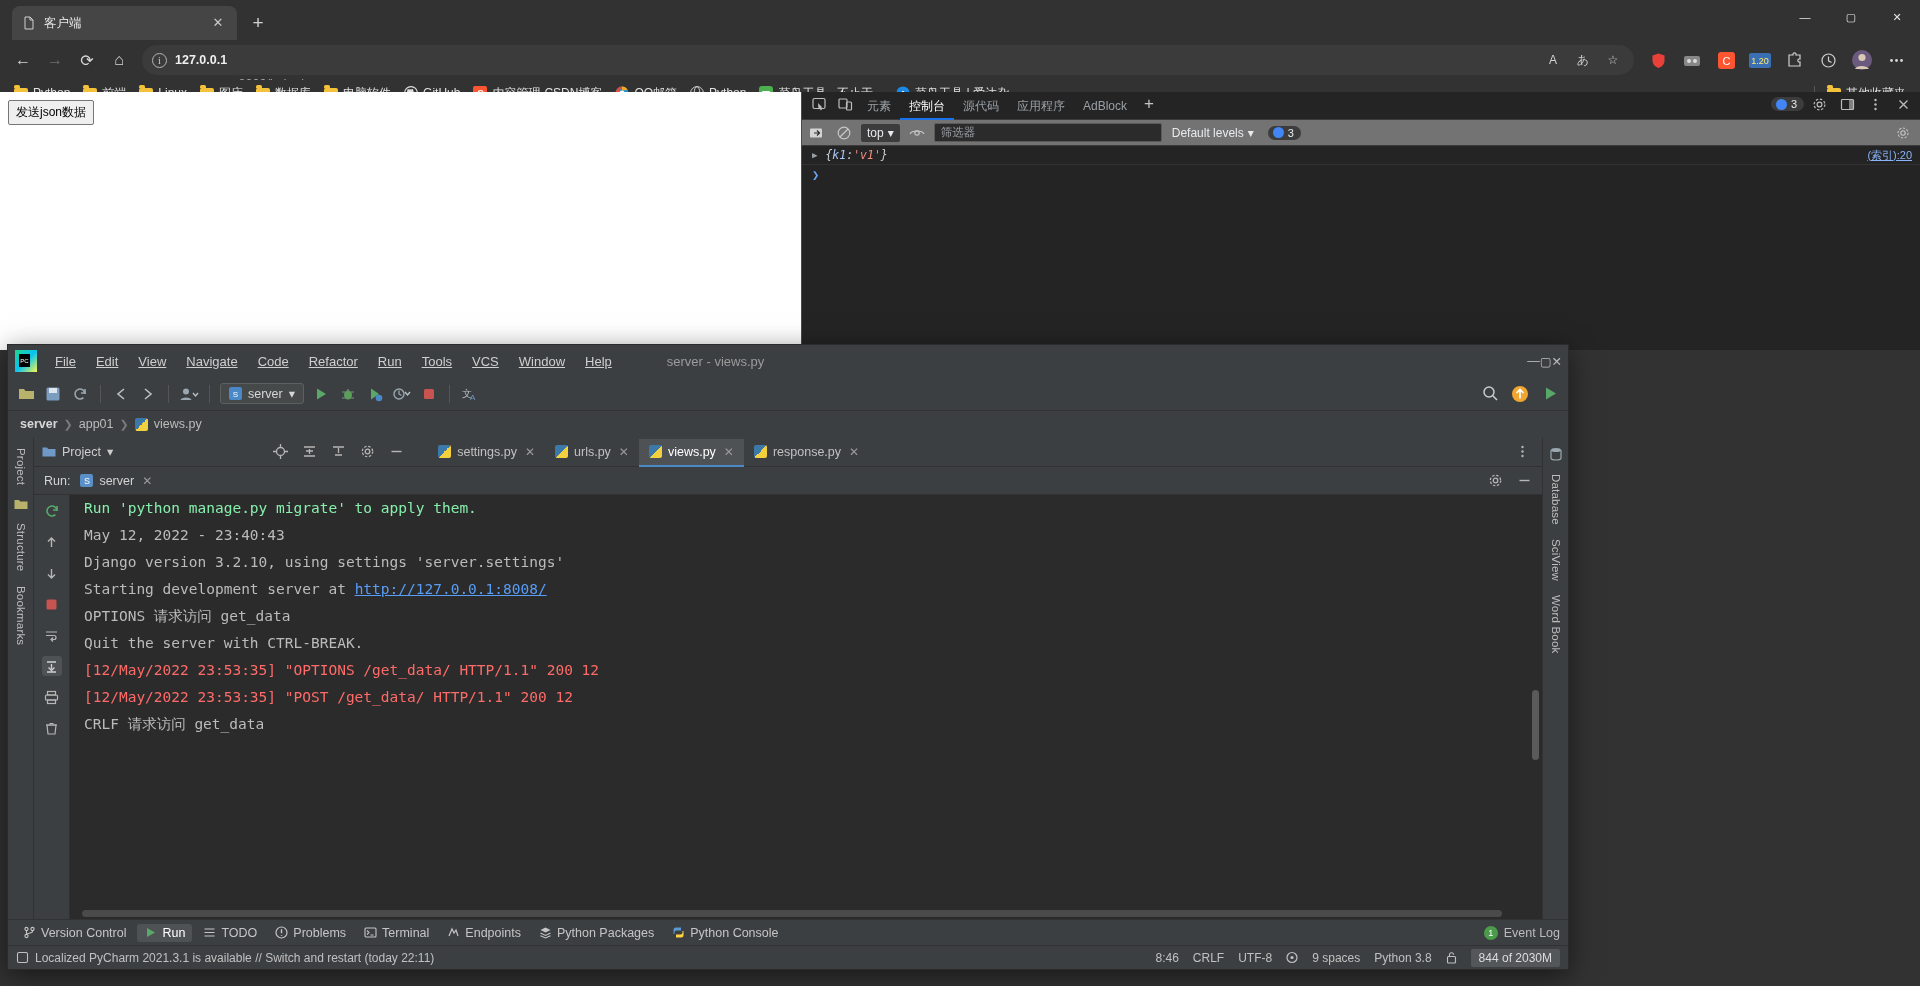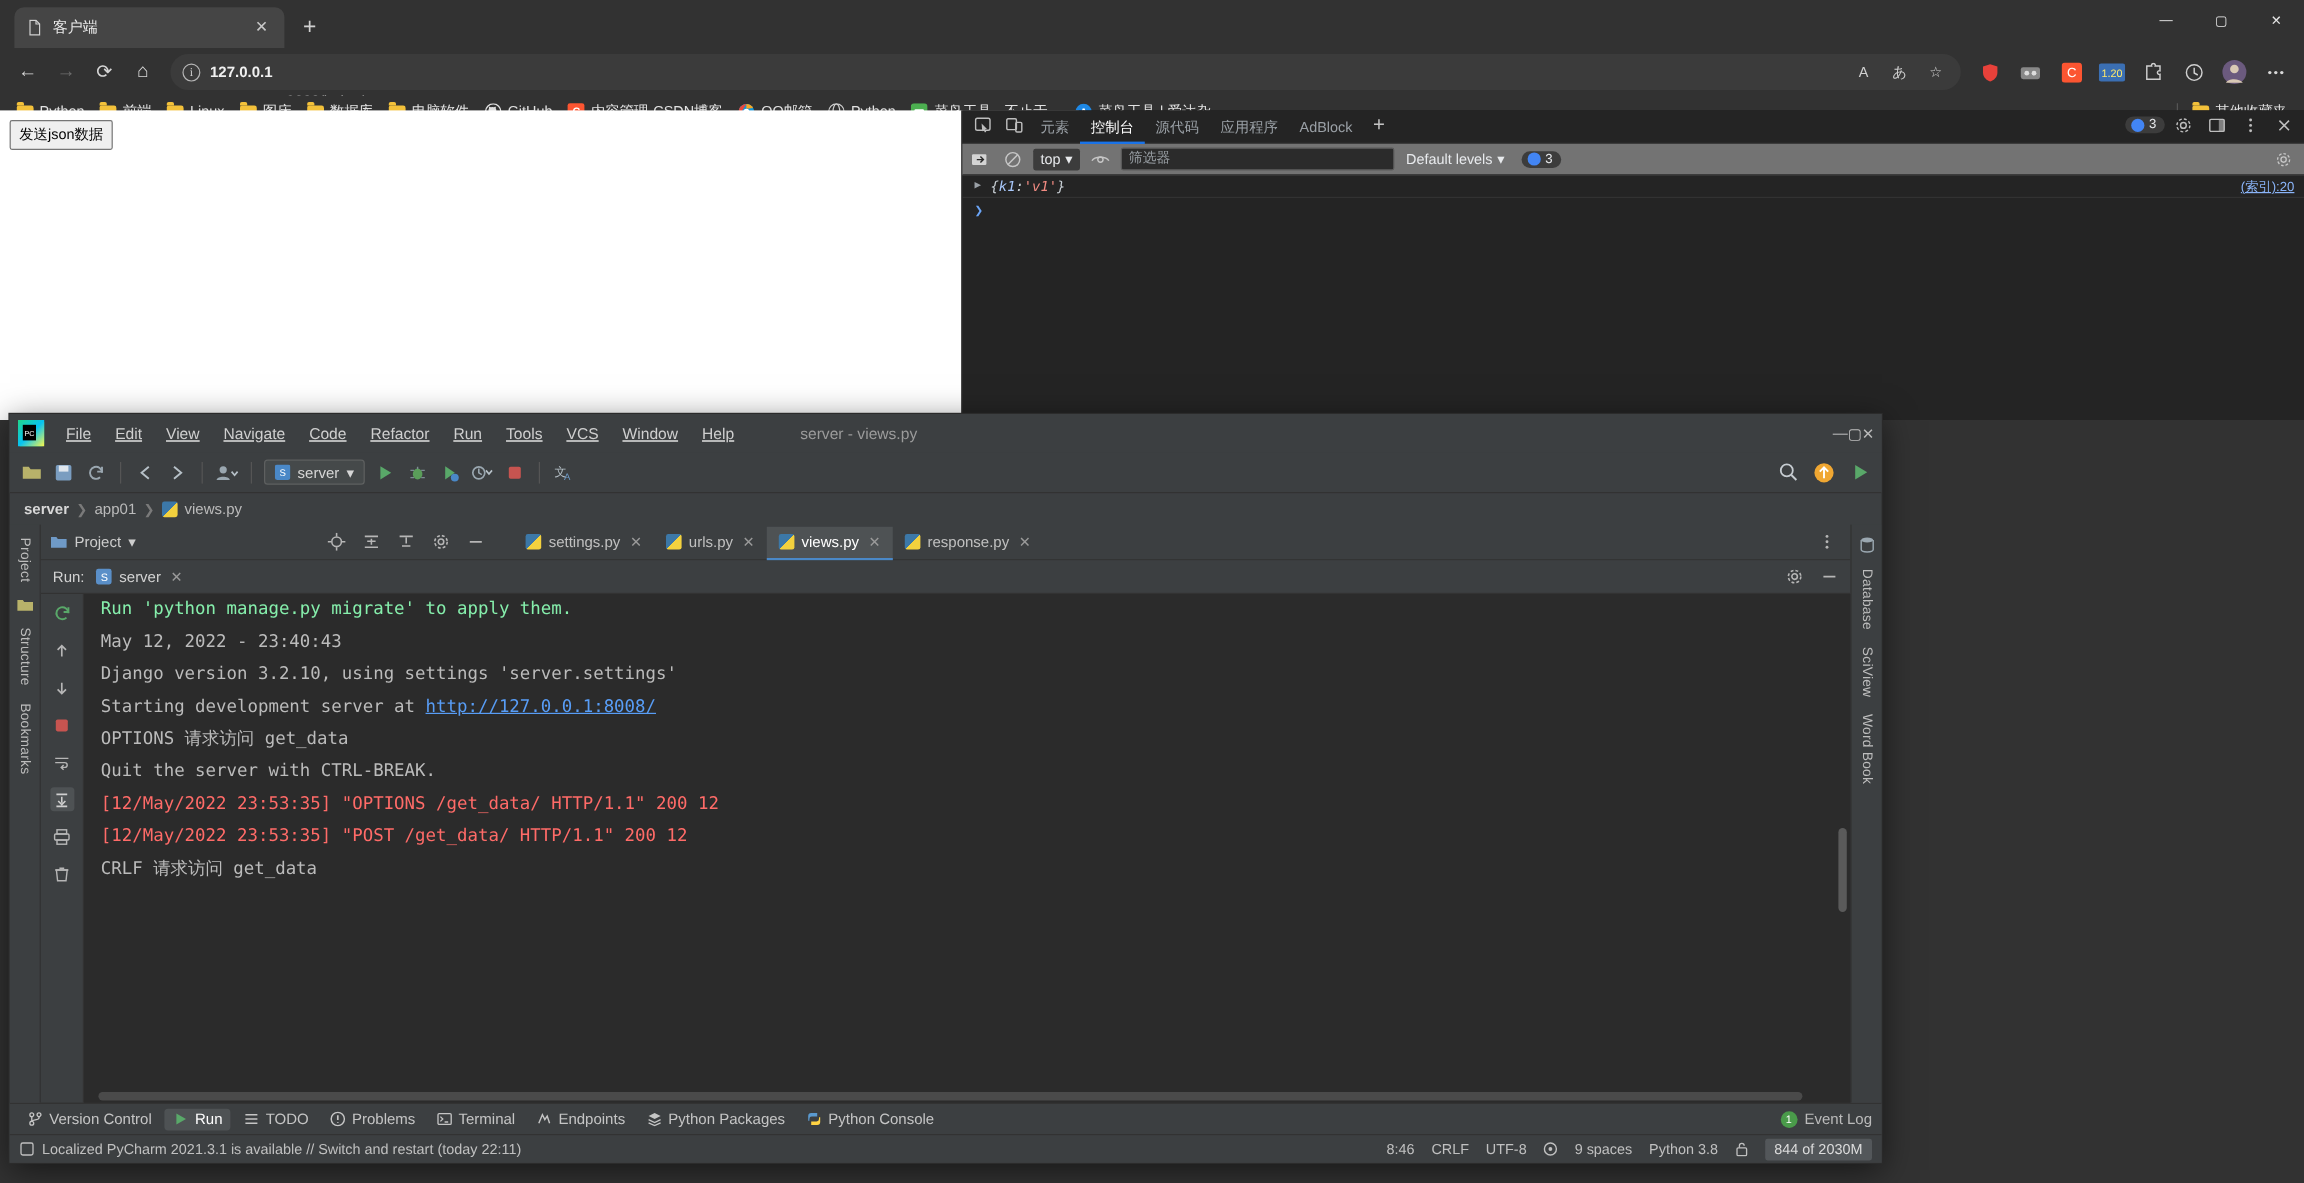--- a/index.html
+++ b/index.html
@@ -94,21 +94,21 @@
 
   
   .pycharm {
     position: absolute; left: 8px; top: 345px; width: 1560px; height: 624px;
     background: #3c3f41; color: #bbbbbb; font-size: 12.5px;
     box-shadow: 0 0 0 1px #2b2b2b, 0 6px 26px rgba(0,0,0,.55);
     display: flex; flex-direction: column;
   }
   .pc-menubar { height: 32px; display: flex; align-items: center; padding: 0 6px; gap: 2px; background: #3c3f41; }
   .pc-logo { width: 24px; height: 24px; margin-right: 6px; display:flex; align-items:center; justify-content:center; }
-  .pc-menu { padding: 3px 9px; font-size: 13px; color: #cfcfcf; border-radius: 3px; text-decoration: underline; }
+  .pc-menu { padding: 3px 9px; font-size: 13px; color: #cfcfcf; border-radius: 3px; }
   .pc-menu u { text-decoration: underline; }
   .pc-title { margin-left: 44px; color: #9b9b9b; font-size: 13px; }
   .pc-wctl { margin-left: auto; display: flex; }
 
   .pc-toolbar { height: 34px; display: flex; align-items: center; padding: 0 8px; gap: 7px; background: #3c3f41; border-bottom: 1px solid #323232; }
   .tb-ico { width: 20px; height: 20px; display: flex; align-items: center; justify-content: center; }
   .tb-sep { width: 1px; height: 18px; background: #555; margin: 0 3px; }
   .runconf { display: flex; align-items: center; gap: 6px; background: #45494a; border: 1px solid #5e6060; border-radius: 3px; padding: 2px 8px; font-size: 12.5px; color: #d6d6d6; }
   .tb-right { margin-left: auto; display: flex; align-items: center; gap: 10px; }
 

